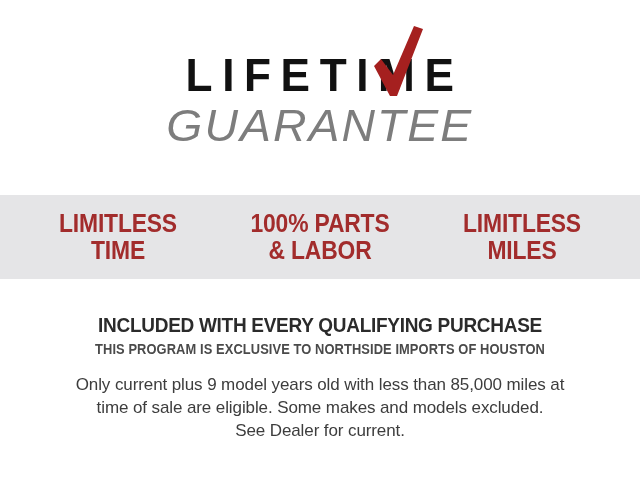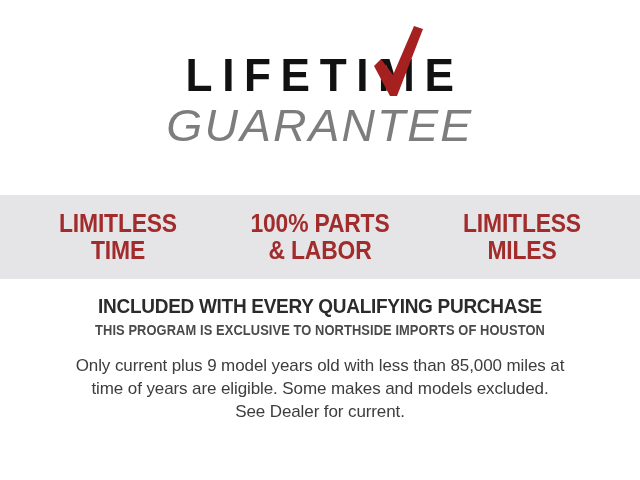--- a/index.html
+++ b/index.html
@@ -104,21 +104,21 @@
     letter-spacing: -0.2px;
     transform: scaleX(0.88);
     transform-origin: center;
     white-space: nowrap;
   }
   .benefit .line2 { display: block; }
 
   
   .details {
     position: absolute;
-    top: 295px;
+    top: 314px;
     left: 0;
     width: 640px;
     text-align: center;
   }
 
   .details-heading {
     font-family: "Liberation Sans", sans-serif;
     font-weight: bold;
     font-size: 20px;
     letter-spacing: -0.3px;
@@ -184,18 +184,18 @@
       <span>LIMITLESS</span>
       <span class="line2">MILES</span>
     </div>
   </div>
 
   <div class="details">
     <div class="details-heading">INCLUDED WITH EVERY QUALIFYING PURCHASE</div>
     <div class="details-subheading">THIS PROGRAM IS EXCLUSIVE TO NORTHSIDE IMPORTS OF HOUSTON</div>
     <div class="fine-print">
       <span class="fp-line">Only current plus 9 model years old with less than 85,000 miles at</span>
-      <span class="fp-line">time of years are eligible. Some makes and models excluded.</span>
+      <span class="fp-line">time of sale are eligible. Some makes and models excluded.</span>
       <span class="fp-line">See Dealer for current.</span>
     </div>
   </div>
 
 </div>
 
 </body></html>

